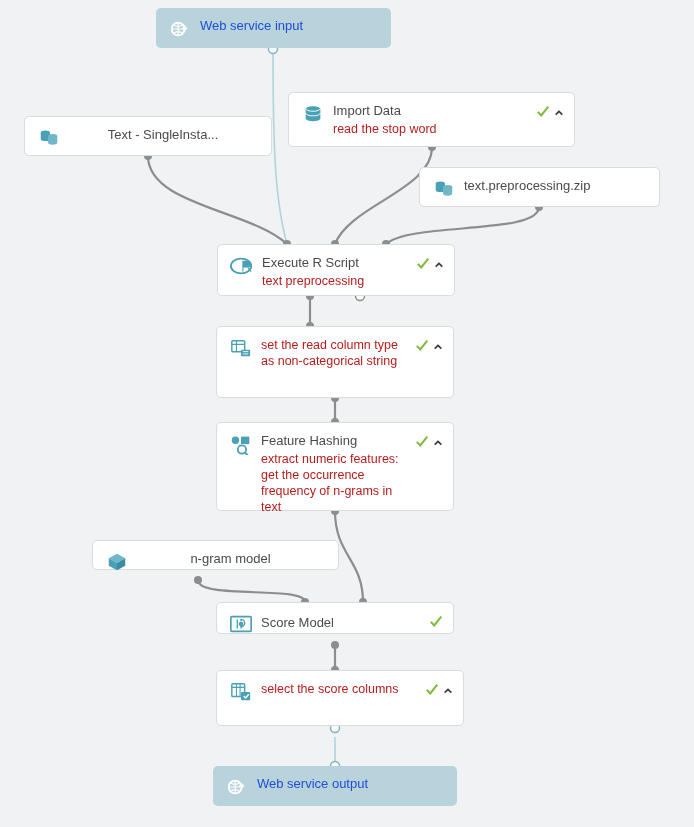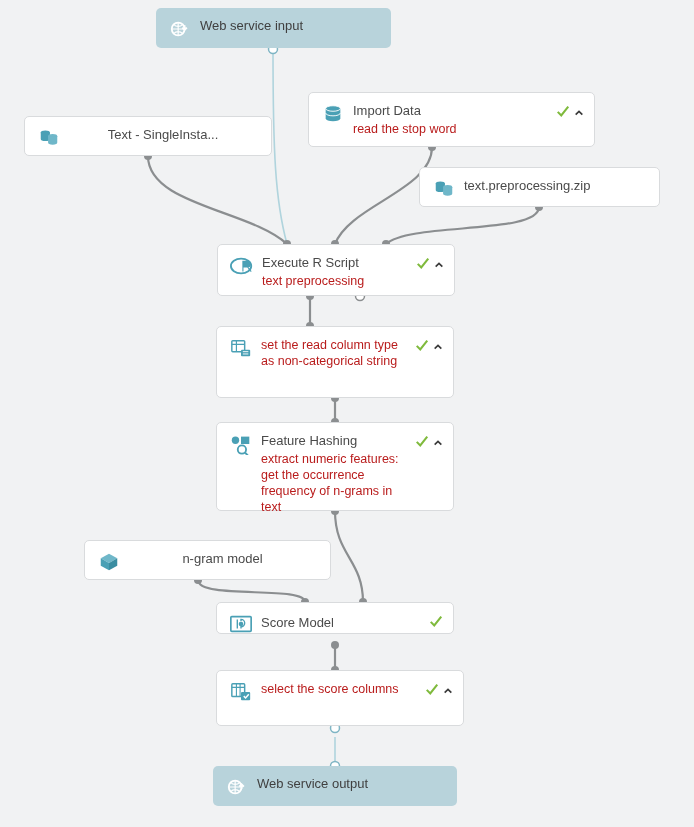--- a/index.html
+++ b/index.html
@@ -79,21 +79,21 @@
   }
   .node .title {
     color: #4a4a4a;
     font-size: 13px;
     line-height: 18px;
     white-space: nowrap;
     overflow: hidden;
     text-overflow: ellipsis;
   }
   .node.service .title {
-    color: #404040;
+    color: #1d4ed8;
   }
   .node .subtitle {
     color: #b91c1c;
     font-size: 12.5px;
     line-height: 16px;
     margin-top: 1px;
   }
   .node .status {
     flex: 0 0 auto;
     display: flex;
@@ -201,21 +201,21 @@
         <path d="M3,6 v7 a5,2.3 0 0 0 10,0 v-7" fill="#4aa0b5"></path>
         <ellipse cx="16" cy="10" rx="5" ry="2.3" fill="#6fb7c9"></ellipse>
         <path d="M11,10 v7 a5,2.3 0 0 0 10,0 v-7" fill="#6fb7c9"></path>
       </svg>
     </div>
     <div class="labels">
         <div class="title">Text - SingleInsta...</div>
       </div>
   </div>
 
-  <div class="node" style="left:288px; top:92px; width:287px; height:55px;margin-left:20px;">
+  <div class="node" style="left:288px; top:92px; width:287px; height:55px;">
     <div class="iconwrap">
       <svg width="22" height="22" viewBox="0 0 24 24">
         <ellipse cx="12" cy="6" rx="8" ry="3" fill="#4aa0b5"></ellipse>
         <path d="M4,6 v11 a8,3 0 0 0 16,0 v-11" fill="#4aa0b5"></path>
         <ellipse cx="12" cy="6" rx="8" ry="3" fill="none" stroke="#ffffff" stroke-width="1"></ellipse>
         <path d="M4,11 a8,3 0 0 0 16,0" fill="none" stroke="#ffffff" stroke-width="1"></path>
       </svg>
     </div>
     <div class="labels">
       <div class="title">Import Data</div>
@@ -304,21 +304,21 @@
     <div class="status">
       <span class="check"><svg viewBox="0 0 16 16">
             <path d="M2,9 L6,13 L14,3"></path>
           </svg></span>
       <span class="chev"><svg viewBox="0 0 12 12">
             <path d="M2,8 L6,4 L10,8"></path>
           </svg></span>
     </div>
   </div>
 
-  <div class="node centered" style="left:84px; top:540px; width:247px; height:40px;">
+  <div class="node centered" style="left:92px; top:540px; width:247px; height:30px;">
     <div class="iconwrap">
       <svg width="22" height="22" viewBox="0 0 24 24">
         <path d="M12,3 L21,8 L12,13 L3,8 Z" fill="#6fb7c9"></path>
         <path d="M3,8 v8 L12,21 v-8 Z" fill="#4aa0b5"></path>
         <path d="M21,8 v8 L12,21 v-8 Z" fill="#3a8da1"></path>
       </svg>
     </div>
     <div class="labels">
         <div class="title">n-gram model</div>
       </div>

